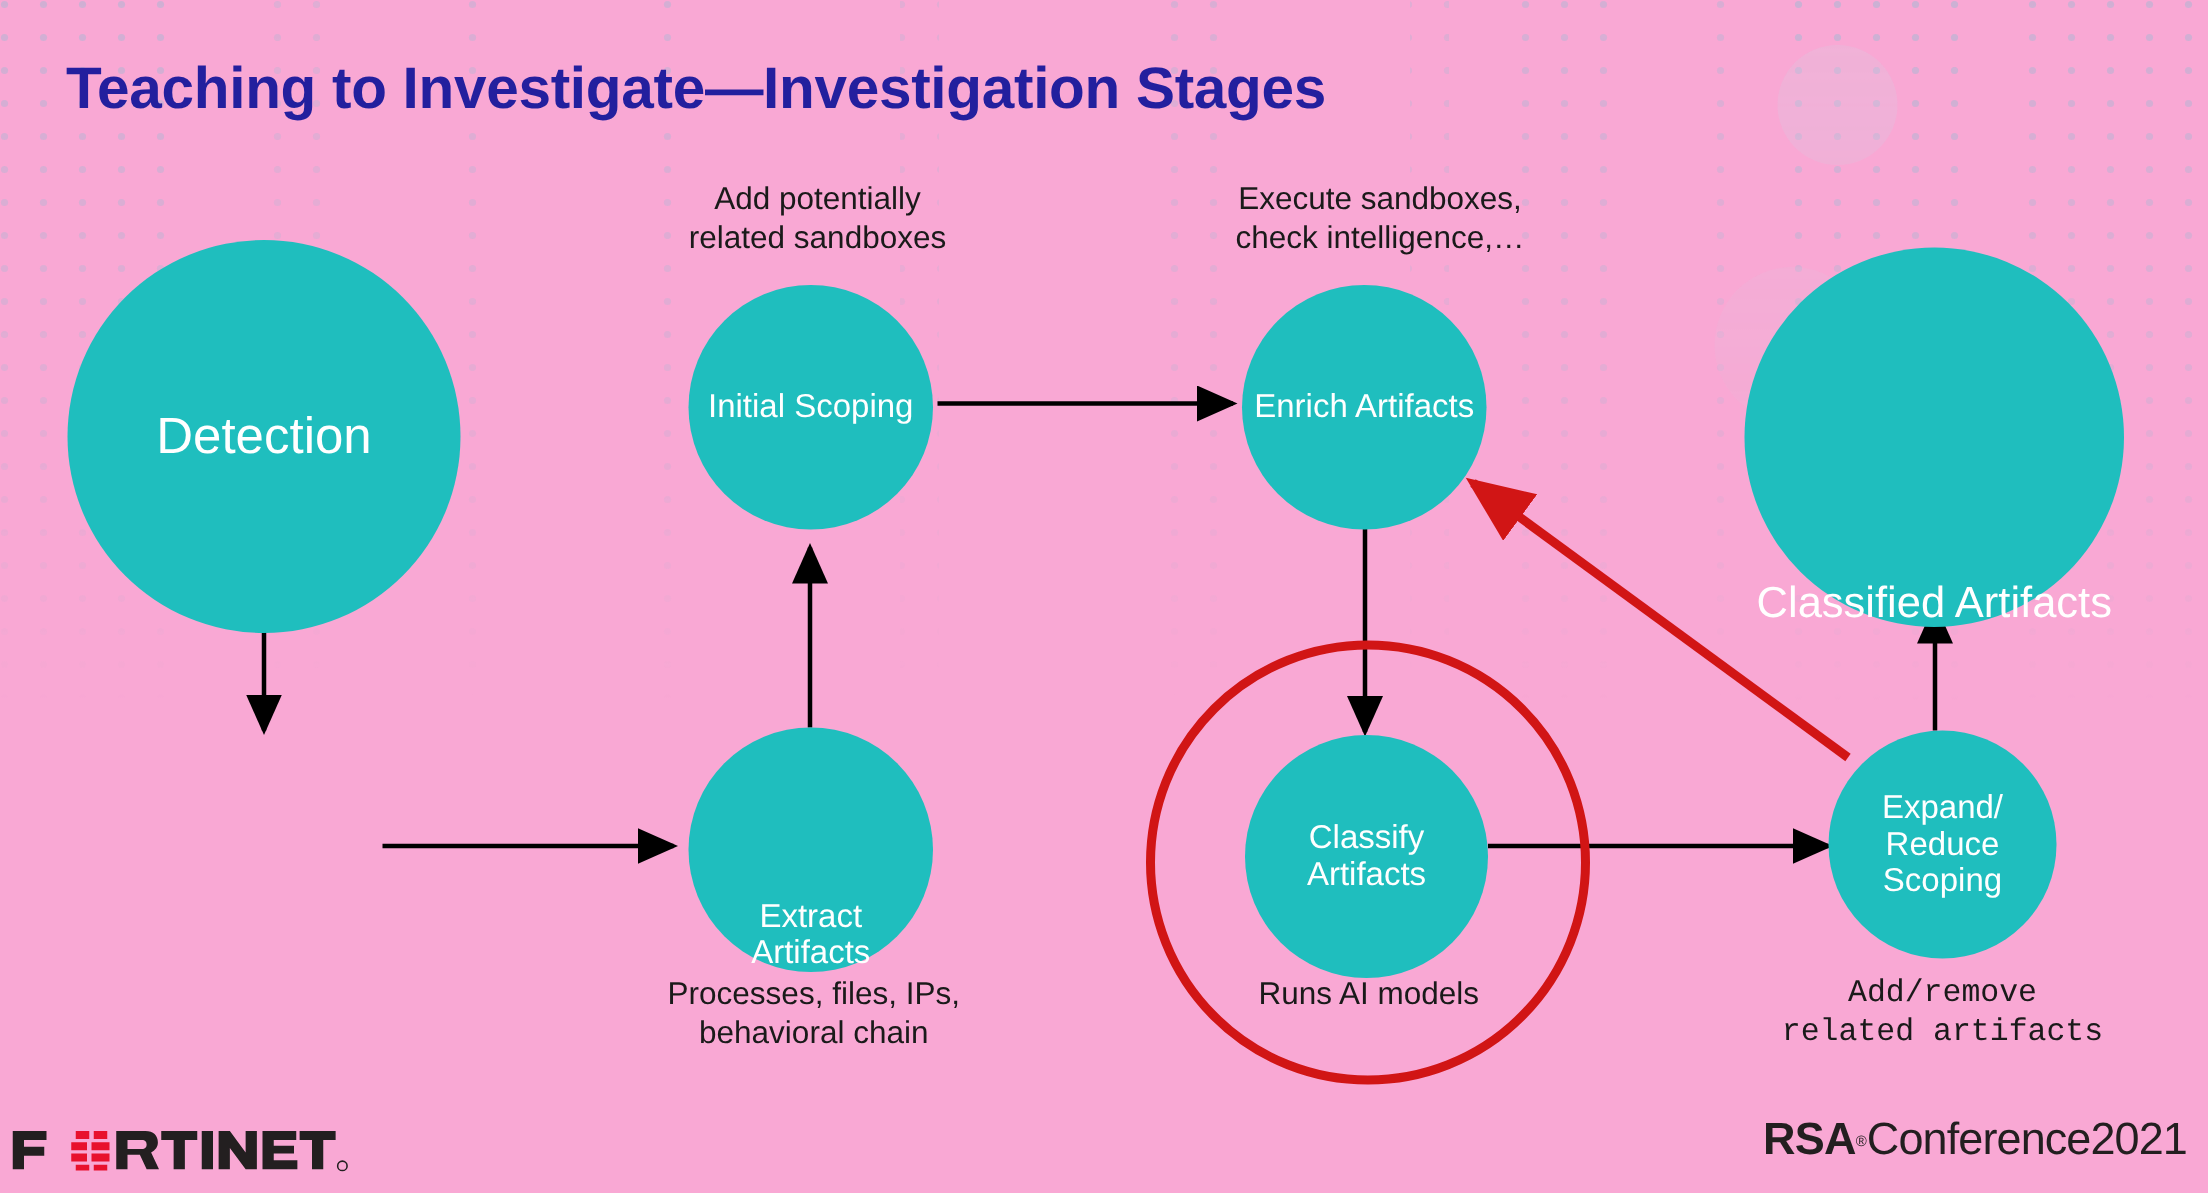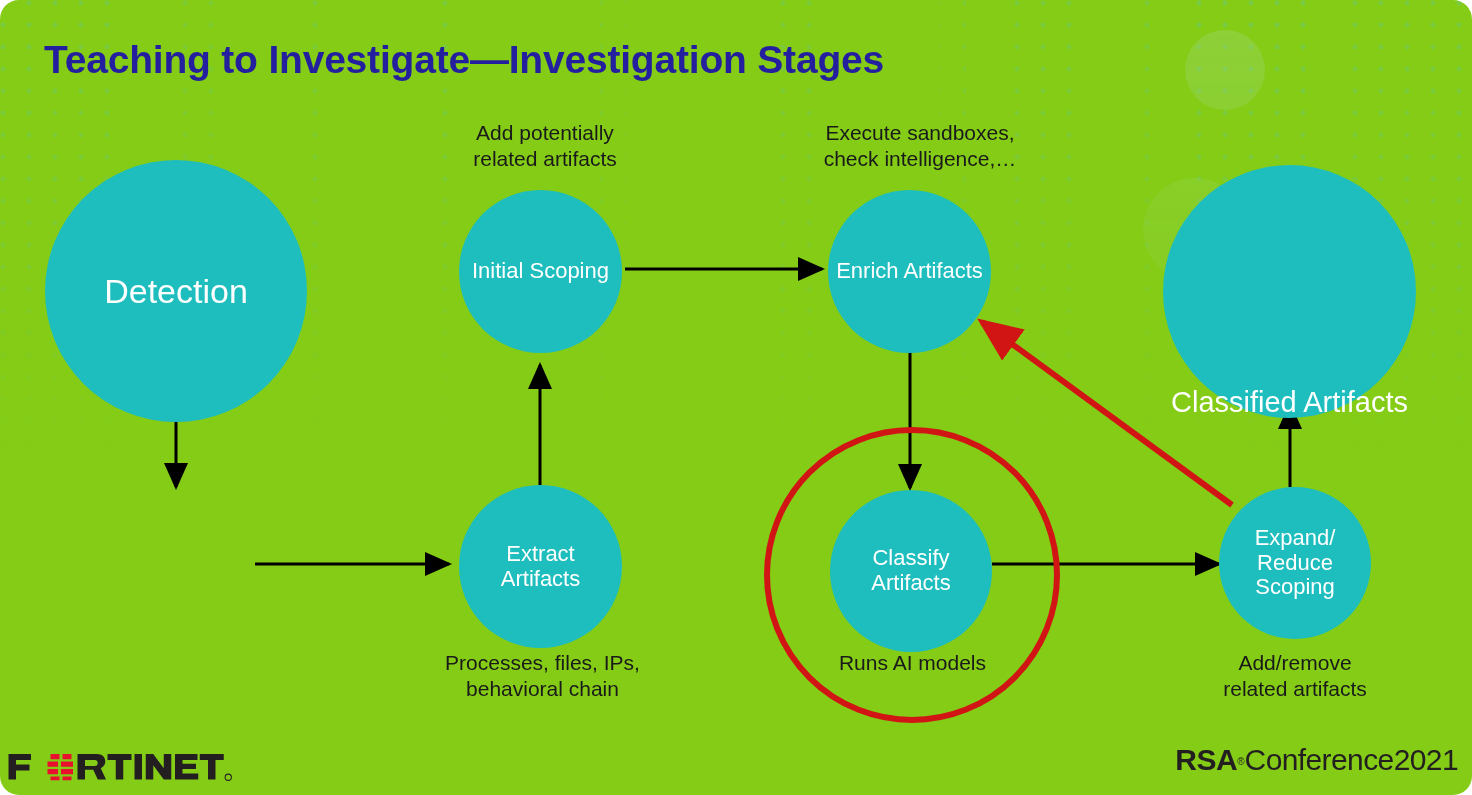--- a/index.html
+++ b/index.html
@@ -8,23 +8,22 @@
     padding: 0;
     background: #ffffff;
   }
   body {
     font-family: "Liberation Sans", sans-serif;
   }
   #slide {
     position: relative;
     width: 1472px;
     height: 795px;
-    background: #84cc16;
+    background: #f9a8d4;
     overflow: hidden;
-    border-radius: 19px;
   }
   
   #bg-pattern {
     position: absolute;
     left: 0; top: 0;
     width: 1472px;
     height: 470px;
     pointer-events: none;
     opacity: .55;
   }
@@ -196,49 +195,49 @@
     <span>Enrich
 Artifacts</span>
   </div>
 
   <div class="node node-mid" style="left:1163px; top:165px; width:253px; height:253px;align-items:flex-end;">
     <span>Classified
 Artifacts</span>
   </div>
 
 
-  <div class="node node-small" style="left:459px; top:485px; width:163px; height:163px;">
+  <div class="node node-small" style="left:459px; top:485px; width:163px; height:163px;align-items:flex-end;">
     <span>Extract
 Artifacts</span>
   </div>
 
   <div class="node node-small" style="left:830px; top:490px; width:162px; height:162px;">
     <span>Classify
 Artifacts</span>
   </div>
 
   <div class="node node-small" style="left:1219px; top:487px; width:152px; height:152px;">
     <span>Expand/
 Reduce
 Scoping</span>
   </div>
 
   <div class="caption" style="left:420px; top:120px; width:250px;">Add potentially
-related artifacts</div>
+related sandboxes</div>
 
   <div class="caption" style="left:780px; top:120px; width:280px;">Execute sandboxes,
 check intelligence,…</div>
 
 
   <div class="caption" style="left:410px; top:650px; width:265px;">Processes, files, IPs,
 behavioral chain</div>
 
   <div class="caption" style="left:800px; top:650px; width:225px;">Runs AI models</div>
 
-  <div class="caption" style="left:1175px; top:650px; width:240px;">Add/remove
+  <div class="caption" style="left:1175px; top:650px; width:240px;font-family:Liberation Mono, monospace;">Add/remove
 related artifacts</div>
 
   <svg id="fortinet-logo" viewBox="0 0 300 40" height="30" width="230">
     <g fill="#231f20">
 
       <path d="M0,4 h30 v8 h-20 v6 h18 v8 h-18 v12 h-10 z"></path>
 
       <path d="M92,4 h26 c7,0 11,4 11,10 c0,4 -2,7 -6,9 l7,15 h-11 l-6,-13 h-11 v13 h-10 z
                M102,12 v8 h13 c3,0 4,-2 4,-4 c0,-2 -1,-4 -4,-4 z"></path>
 

